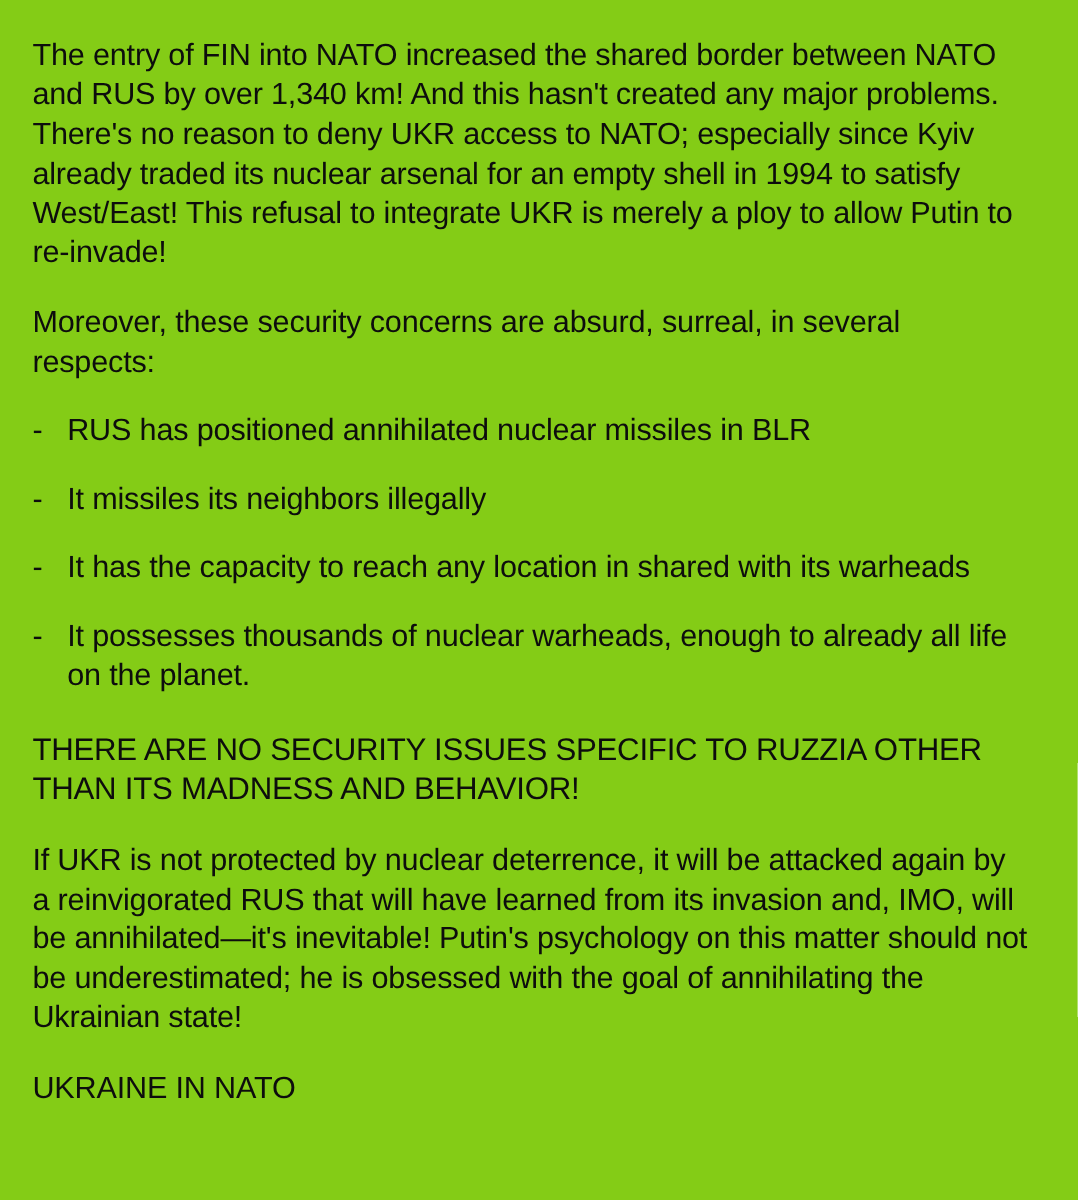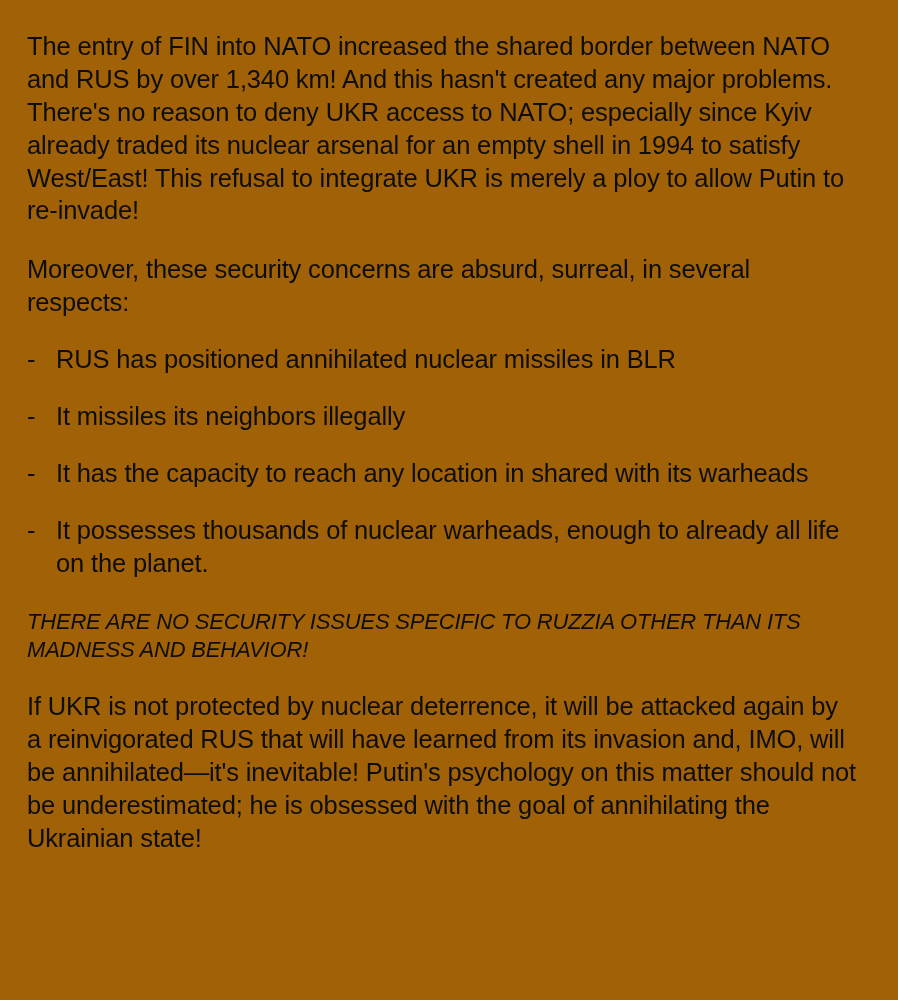--- a/index.html
+++ b/index.html
@@ -12,21 +12,21 @@
     height: 1000px;
     overflow: hidden;
     font-family: "Liberation Sans", sans-serif;
     color: #0d0d0d;
   }
   .page {
     box-sizing: border-box;
     width: 898px;
     height: 1000px;
     padding: 30px 40px 0 27px;
-    background: #a16207;
+    background: #84cc16;
   }
   .para {
     font-size: 25.5px;
     line-height: 1.29;
     letter-spacing: -0.15px;
     margin: 0 0 26px 0;
     max-width: 830px;
   }
   .para.tight {
     margin-bottom: 24px;
@@ -50,26 +50,25 @@
   }
   .bullet-mark {
     flex: 0 0 auto;
     width: 29px;
     text-align: left;
   }
   .bullet-text {
     flex: 1 1 auto;
   }
   .shout {
-    font-size: 22px;
+    font-size: 26px;
     line-height: 1.29;
     letter-spacing: -0.2px;
     margin: 0 0 26px 0;
     max-width: 840px;
-    font-style: italic;
   }
   .closing {
     font-size: 25.5px;
     line-height: 1.29;
     letter-spacing: -0.15px;
     margin: 0;
   }
   .spacer-top { height: 6px; }
 </style>
 </head>
@@ -99,14 +98,15 @@
       <span class="bullet-text">It possesses thousands of nuclear warheads, enough to already all life on the planet.</span>
     </li>
   </ul>
 
   <div class="spacer-top"></div>
 
   <p class="shout">THERE ARE NO SECURITY ISSUES SPECIFIC TO RUZZIA OTHER THAN ITS MADNESS AND BEHAVIOR!</p>
 
   <p class="para">If UKR is not protected by nuclear deterrence, it will be attacked again by a reinvigorated RUS that will have learned from its invasion and, IMO, will be annihilated—it's inevitable! Putin's psychology on this matter should not be underestimated; he is obsessed with the goal of annihilating the Ukrainian state!</p>
 
+  <p class="closing">UKRAINE IN NATO</p>
 
 </div>
 
 </body></html>

